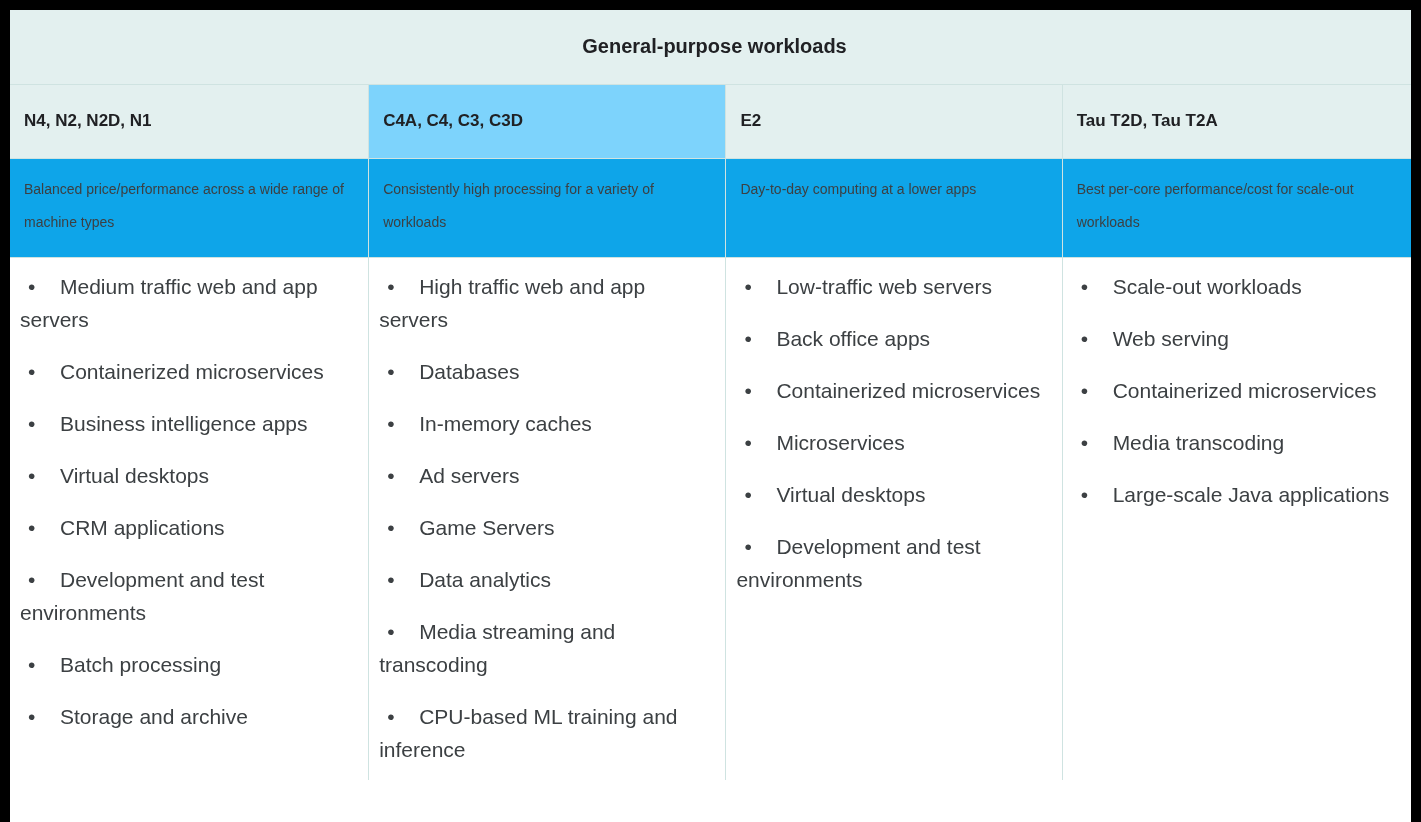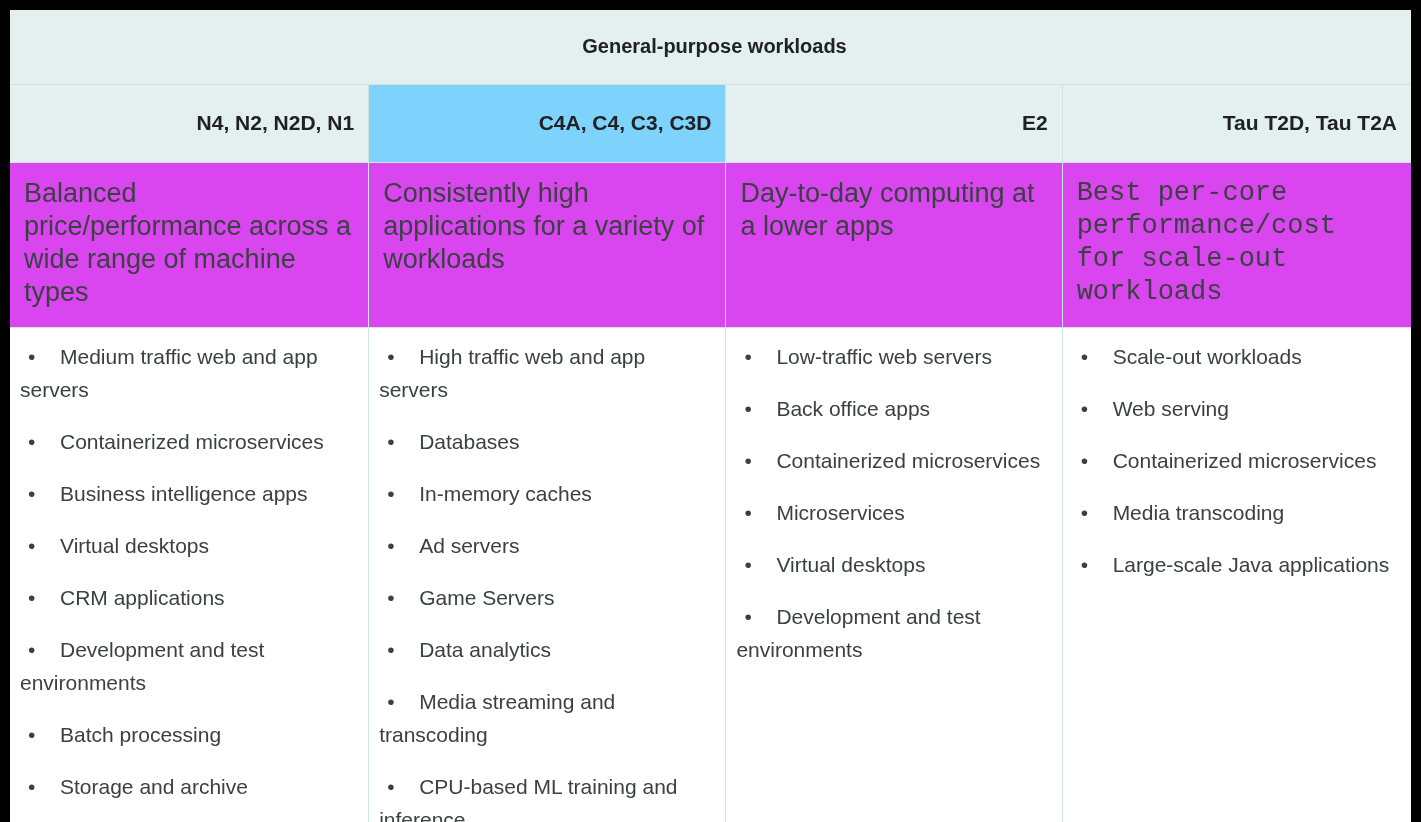--- a/index.html
+++ b/index.html
@@ -47,43 +47,43 @@
     font-size: 20px;
     font-weight: bold;
     color: #202124;
     padding: 25px 10px 26px 18px;
     border-bottom: 1px solid #cfe3e1;
   }
 
   
   tr.head-row th {
     background: #e3f0ef;
-    text-align: right;
+    text-align: left;
     vertical-align: middle;
-    font-size: 21px;
+    font-size: 17px;
     font-weight: bold;
     color: #202124;
     padding: 26px 14px 27px 14px;
     border-right: 1px solid #cfe3e1;
     border-bottom: 1px solid #cfe3e1;
   }
   tr.head-row th:last-child { border-right: none; }
 
   
   tr.desc-row td {
-    background: #d946ef;
+    background: #0ea5e9;
     vertical-align: top;
-    font-size: 27px;
+    font-size: 14px;
     line-height: 33px;
     color: #3c4043;
     padding: 14px 16px 18px 14px;
     border-right: 1px solid #cfe3e1;
     border-bottom: 1px solid #cfe3e1;
   }
-  tr.desc-row td:last-child { border-right: none; font-family: Liberation Mono, monospace; }
+  tr.desc-row td:last-child { border-right: none; }
 
   
   tr.list-row td {
     background: #ffffff;
     vertical-align: top;
     padding: 12px 14px 14px 10px;
     border-right: 1px solid #cfe3e1;
   }
   tr.list-row td:last-child { border-right: none; }
 
@@ -139,21 +139,21 @@
 
         <tr class="head-row">
           <th style="background: rgb(227, 240, 239);">N4, N2, N2D, N1</th>
           <th style="background: #7dd3fc;">C4A, C4, C3, C3D</th>
           <th style="background: rgb(227, 240, 239);">E2</th>
           <th style="background: rgb(227, 240, 239); margin-left: 12px;">Tau T2D, Tau T2A</th>
         </tr>
 
         <tr class="desc-row">
           <td>Balanced price/performance across a wide range of machine types</td>
-          <td>Consistently high applications for a variety of workloads</td>
+          <td>Consistently high processing for a variety of workloads</td>
           <td>Day-to-day computing at a lower apps</td>
           <td>Best per-core performance/cost for scale-out workloads</td>
         </tr>
 
         <tr class="list-row">
           <td>
             <ul class="blist">
                 <li><span class="dot">•</span>Medium traffic web and app servers</li>
                 <li><span class="dot">•</span>Containerized microservices</li>
                 <li><span class="dot">•</span>Business intelligence apps</li>

